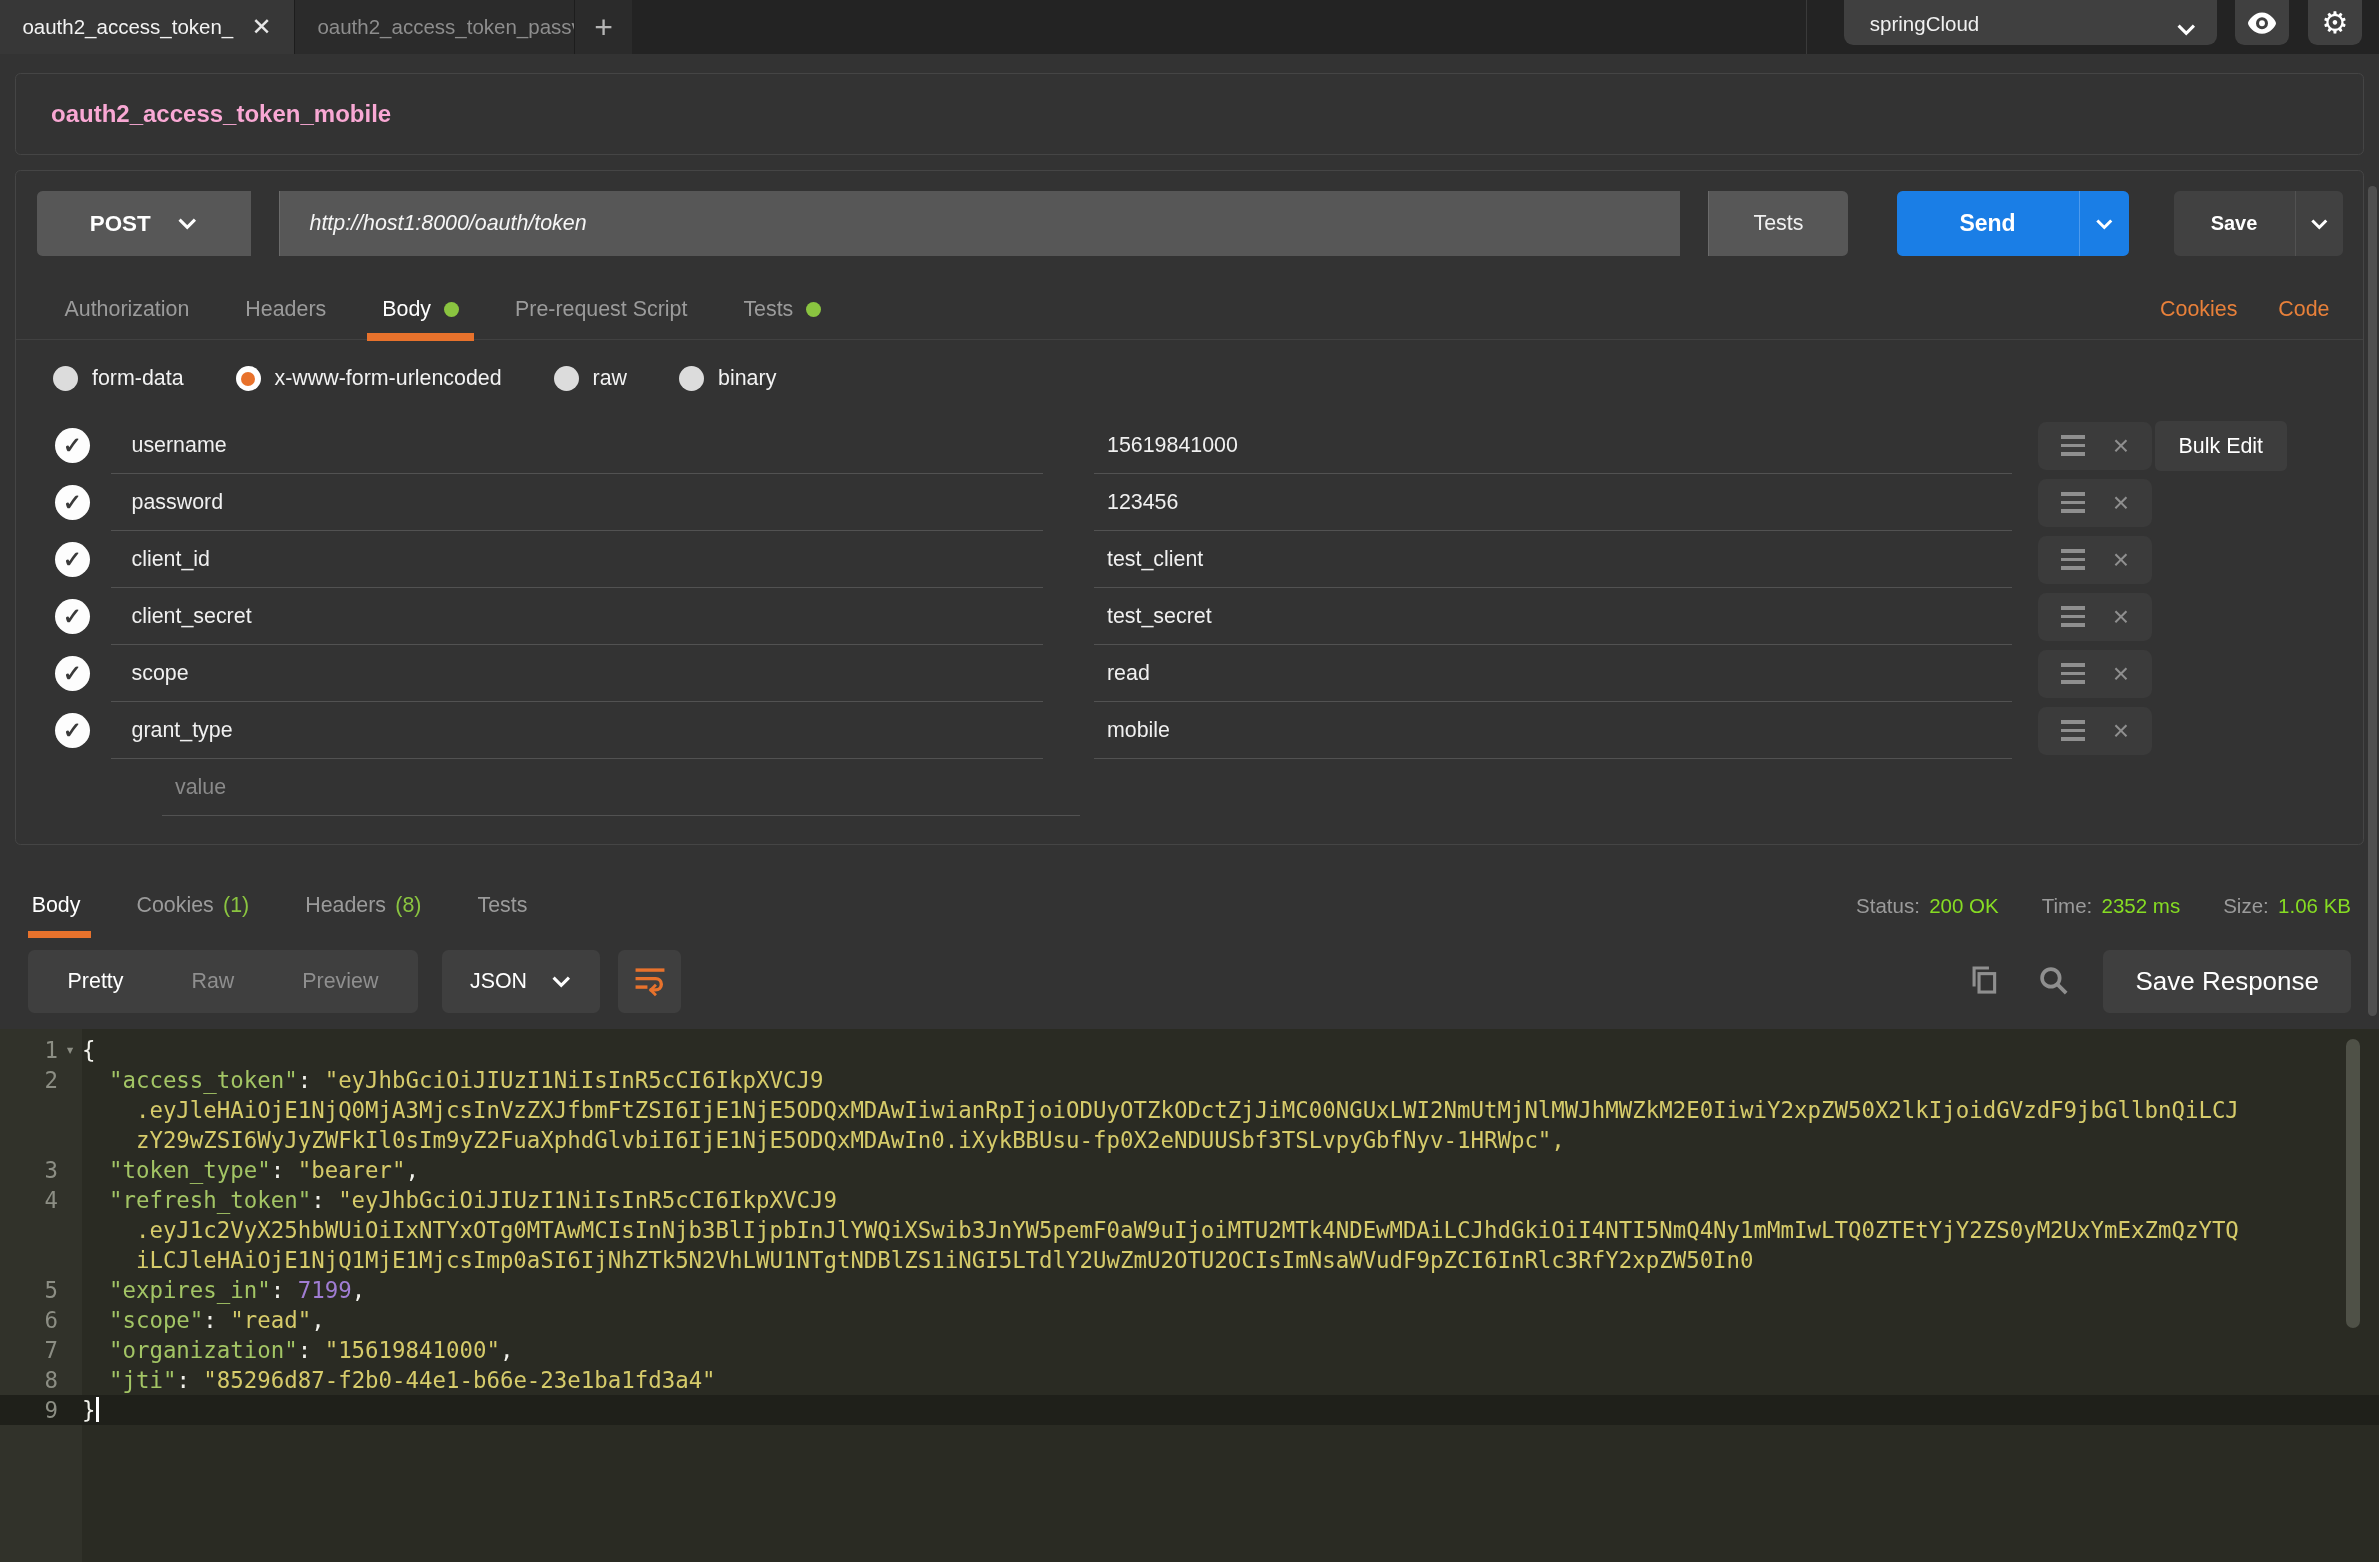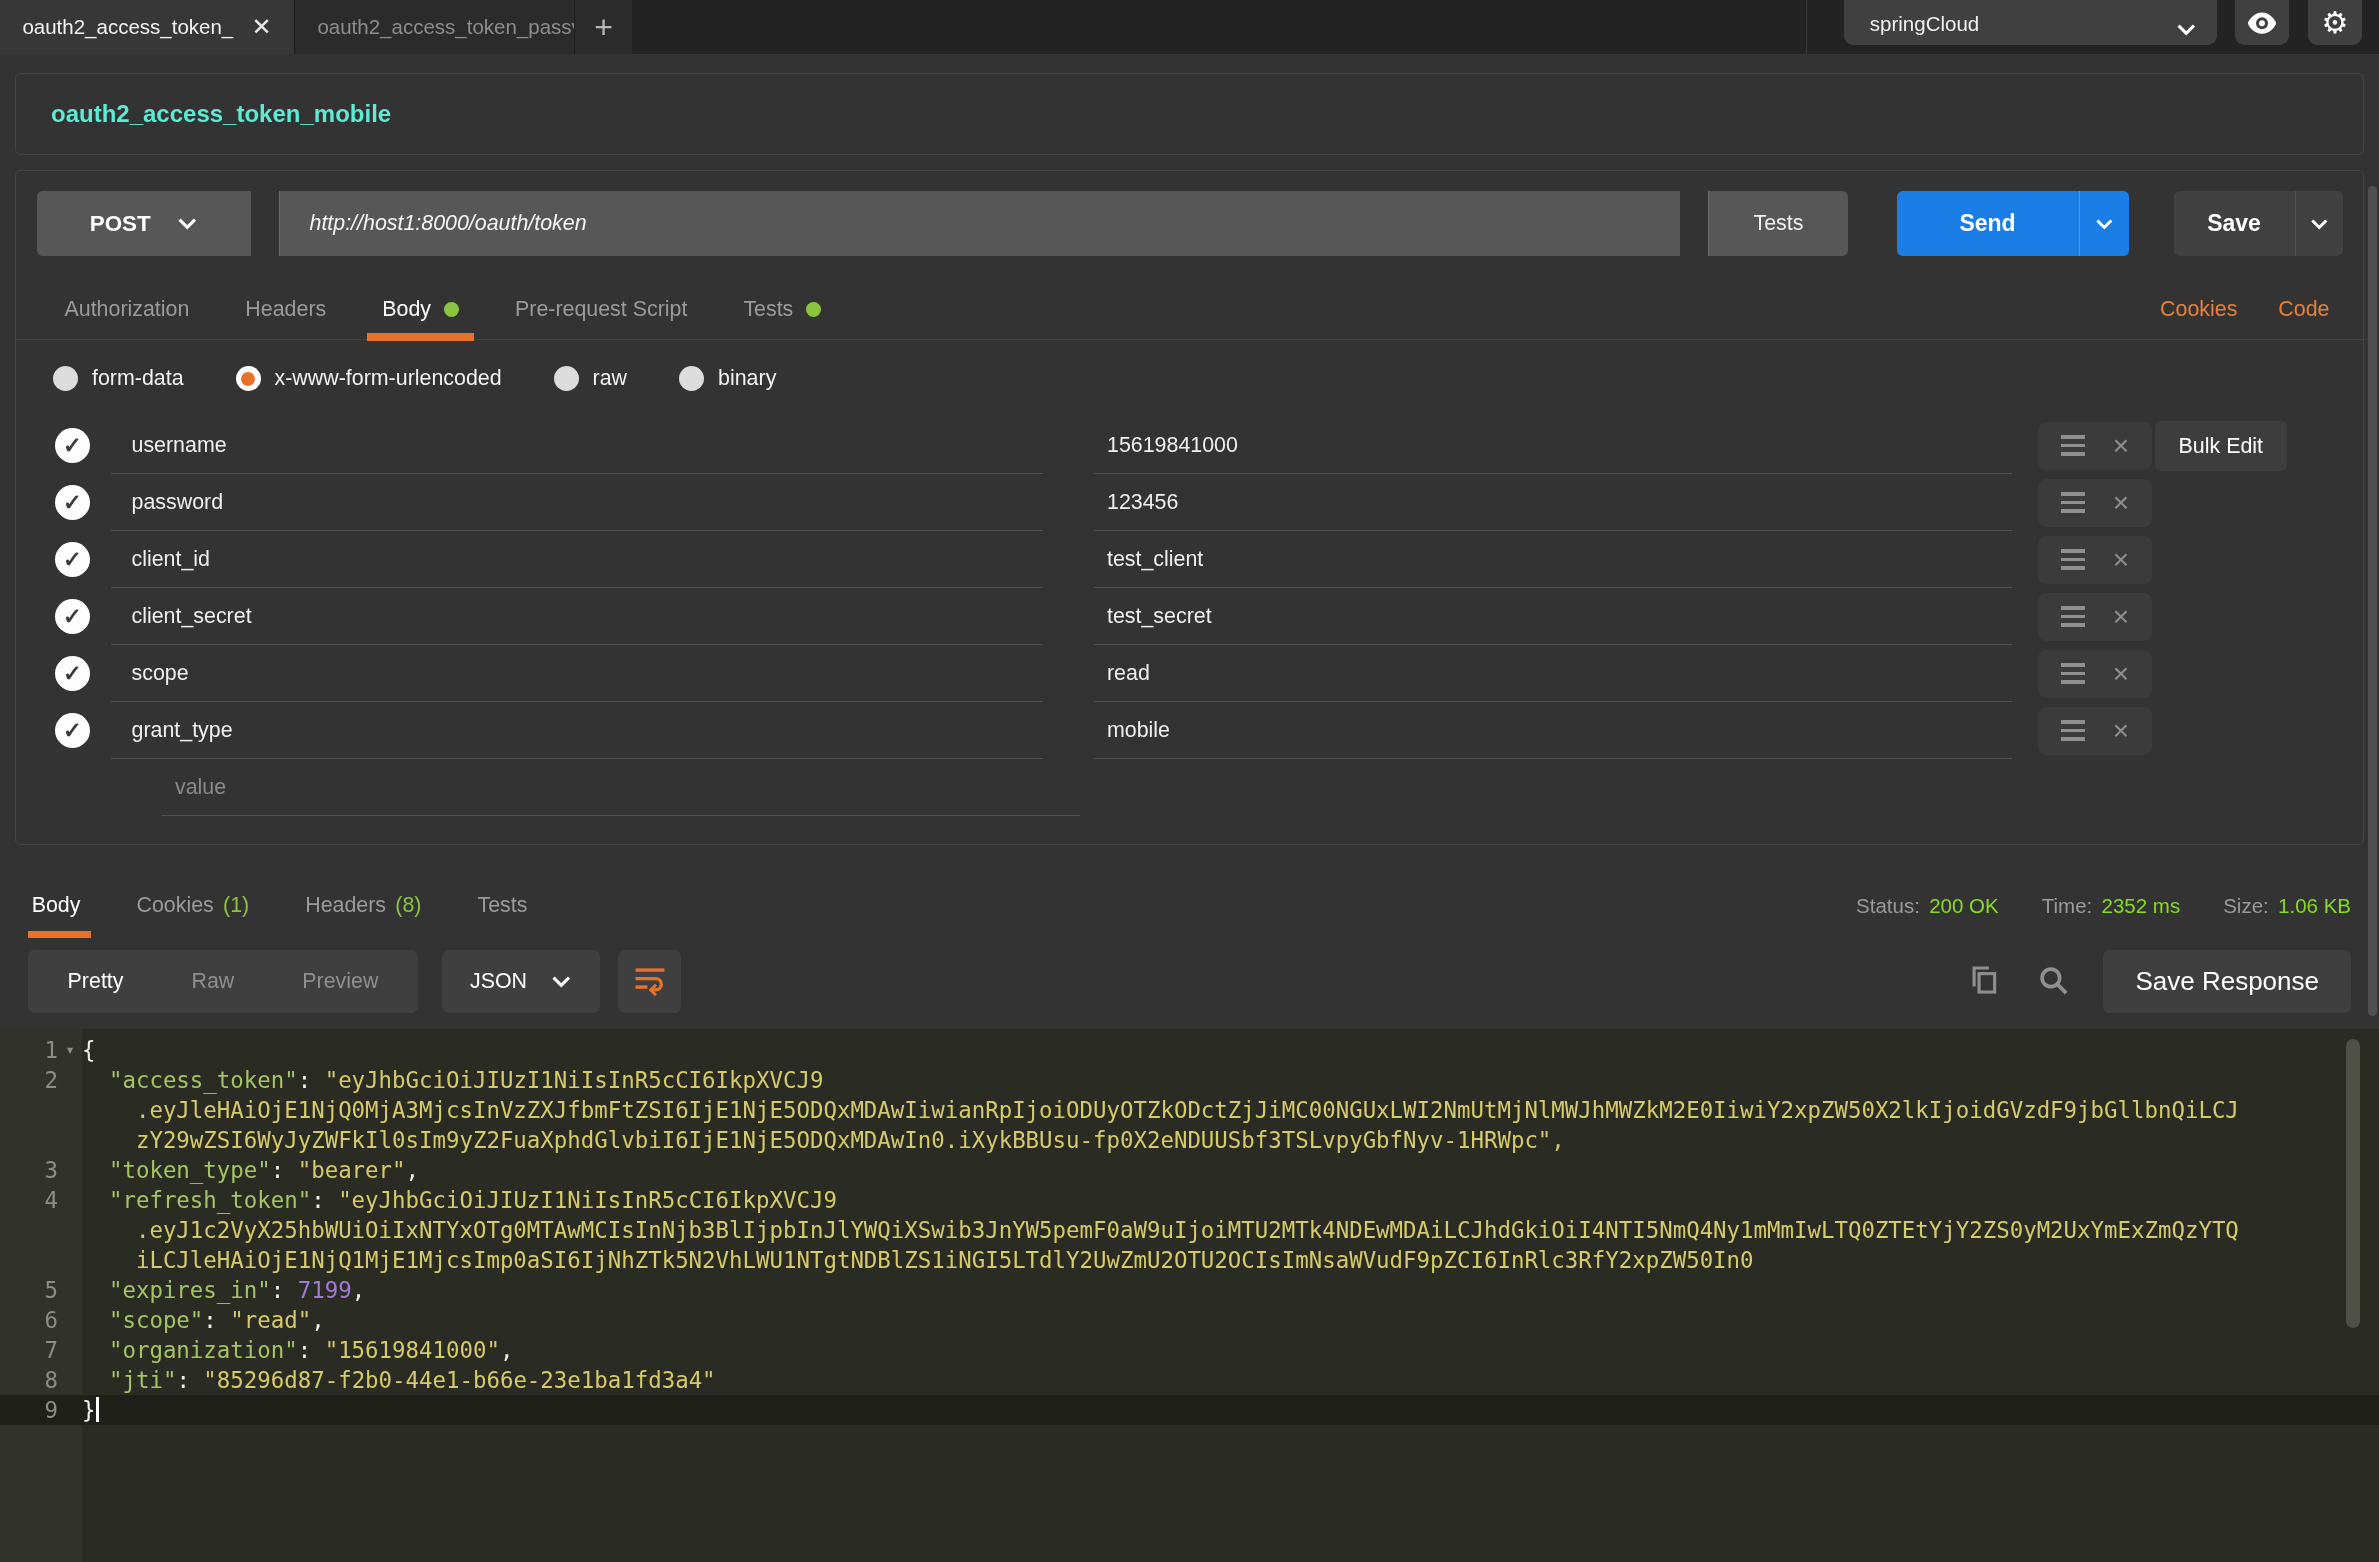--- a/index.html
+++ b/index.html
@@ -19,34 +19,34 @@
   .env-select { width:373px; height:58px; margin-top:-13px; background:#404040; border-radius:9.3px;
                 display:flex; align-items:flex-end; padding:0 20.5px 9.3px 26px; font-size:20.5px; color:#f0f0f0; }
   .env-select .chev { margin-left:auto; color:#fff; }
   .icon-btn { width:54px; height:58px; margin-top:-13px; background:#404040; border-radius:9.3px;
               display:flex; align-items:flex-end; justify-content:center; padding-bottom:7.5px; color:#fff; }
   .gear-glyph { font-size:30px; color:#fff; line-height:1; }
   .chev svg { display:block; }
 
   
   .name-panel { margin:18.6px 15px 0; height:82px; border:0.9px solid #454545; border-radius:5.6px;
-                display:flex; align-items:center; padding:0 35px; font-size:24px; font-weight:bold; color:#5eead4; flex-shrink:0; }
+                display:flex; align-items:center; padding:0 35px; font-size:24px; font-weight:bold; color:#f9a8d4; flex-shrink:0; }
 
   
   .builder { margin:15px 15px 0; border:0.9px solid #454545; border-radius:5.6px; padding-top:20.5px; flex-shrink:0; }
 
   .req-bar { margin:0 20.5px; height:65px; display:flex; align-items:stretch; font-size:21.4px;gap:28px; }
   .method-btn { width:214px; background:#575757; border-radius:5.6px 0 0 5.6px; display:flex; align-items:center; justify-content:center; gap:26px; font-weight:bold; font-size:22.4px; color:#fff; }
   .url-field { flex:1; background:#575757; border-left:0.9px solid #6b6b6b; display:flex; align-items:center; padding:0 30px; color:#f5f5f5;font-style:italic; }
   .params-btn { width:140px; background:#575757; border-left:0.9px solid #6b6b6b; border-radius:0 5.6px 5.6px 0; display:flex; align-items:center; justify-content:center; color:#f0f0f0; }
   .send-group { display:flex; margin-left:20.5px; border-radius:5.6px; overflow:hidden; }
   .send-btn { width:182px; background:#1a7ee6; color:#fff; font-size:23px; font-weight:bold; display:flex; align-items:center; justify-content:center; }
   .send-caret { width:50px; background:#1a7ee6; border-left:0.9px solid #4d9bee; display:flex; align-items:center; justify-content:center; color:#fff; }
   .save-group { display:flex; margin-left:17px; border-radius:5.6px; overflow:hidden; }
-  .save-btn { width:121px; background:#414141; color:#fff; font-size:23px; font-weight:bold; display:flex; align-items:center; justify-content:center; }
+  .save-btn { width:121px; background:#414141; color:#fff; font-size:20px; font-weight:bold; display:flex; align-items:center; justify-content:center; }
   .save-caret { width:48px; background:#414141; border-left:0.9px solid #525252; display:flex; align-items:center; justify-content:center; color:#fff; }
 
   .req-tabs { margin-top:24px; padding:0 20.5px; display:flex; align-items:stretch; height:60px; border-bottom:0.9px solid #414141; font-size:21.4px; }
   .rtab { display:flex; align-items:center; padding:0 28px; color:#9b9b9b; position:relative; }
   .rtab.active { color:#ffffff; }
   .rtab.active::after { content:""; position:absolute; left:13px; right:13px; bottom:-1.9px; height:7.5px; background:#e8722c; }
   .rtab .dot { width:15px; height:15px; border-radius:50%; background:#8ac440; margin-left:13px; }
   .req-links { margin-left:auto; display:flex; gap:41px; align-items:center; color:#e8803a; font-size:21.4px; padding-right:13px; }
 
   .modes { display:flex; align-items:center; gap:52px; padding:26px 20.5px 13px 37px; font-size:21.4px; }

